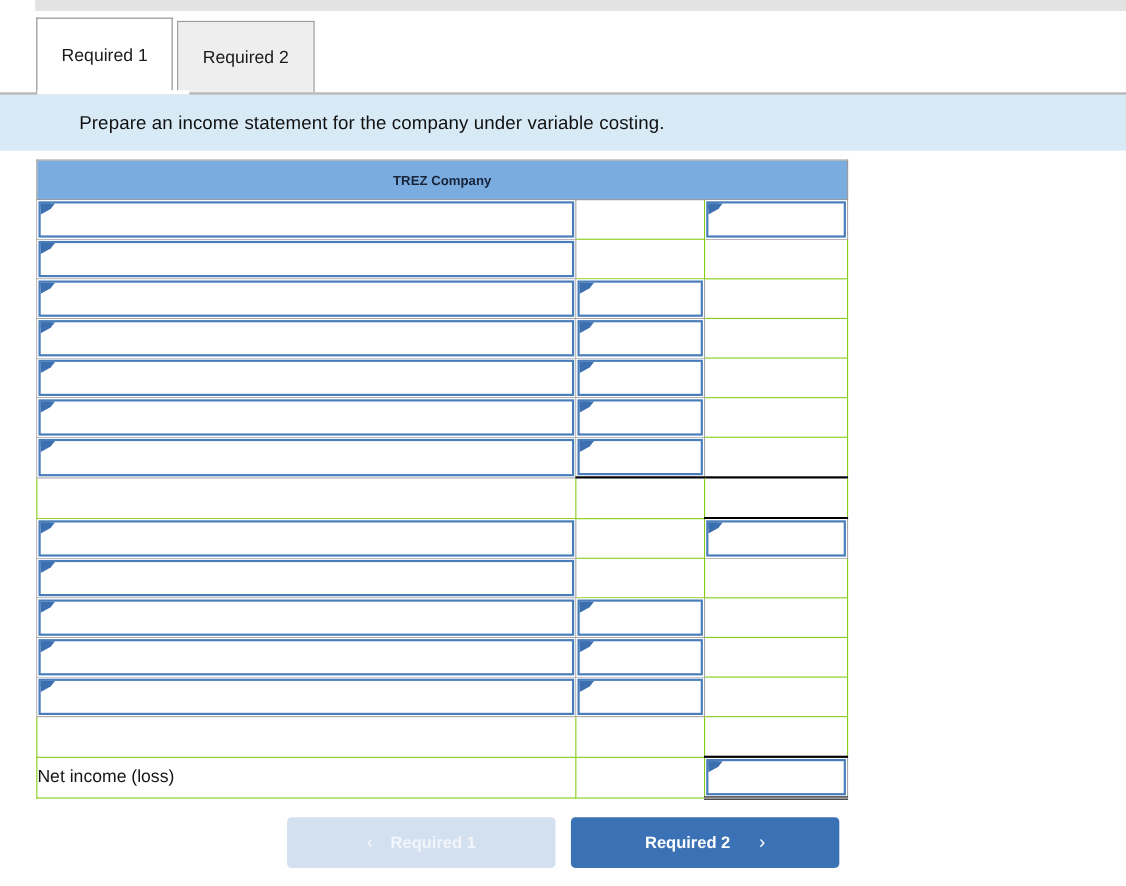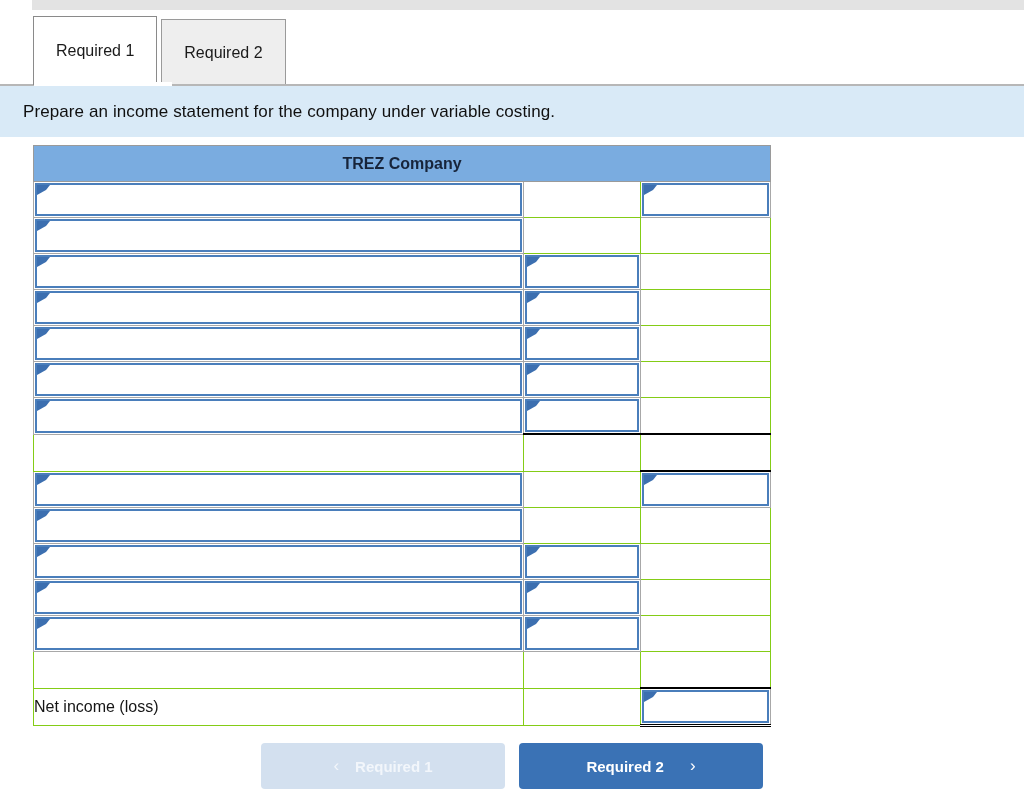--- a/index.html
+++ b/index.html
@@ -44,21 +44,21 @@
 
   
   .banner{
     position:absolute;left:0;top:84px;width:1024px;height:53px;
     background:#d9eaf7;
     border-top:2px solid #b7b7b7;
     box-sizing:border-box;
     display:flex;align-items:center;
   }
   .banner-text{
-    margin-left:23px;font-size:17px;color:#101010;letter-spacing:.1px;
+    margin-left:72px;font-size:17px;color:#101010;letter-spacing:.1px;
   }
   
   .tab-notch{
     position:absolute;left:34px;top:82px;width:138px;height:4px;
     background:#ffffff;z-index:4;
   }
 
   
   .stmt{
     position:absolute;left:33px;top:145px;
@@ -75,21 +75,21 @@
   }
   .c1{width:490px;}
   .c2{width:117px;}
   .c3{width:130px;}
 
   .hdr td{
     background:#7aace0;
     border:1px solid #9a9a9a;
     text-align:center;
     font-weight:bold;
-    font-size:16px;
+    font-size:12px;
     color:#17243a;
     height:35px;
   }
 
   .label-cell{
     padding-left:9px;font-size:16px;color:#151515;
   }
 
   
   .cellwrap{position:relative;width:100%;height:100%;}

